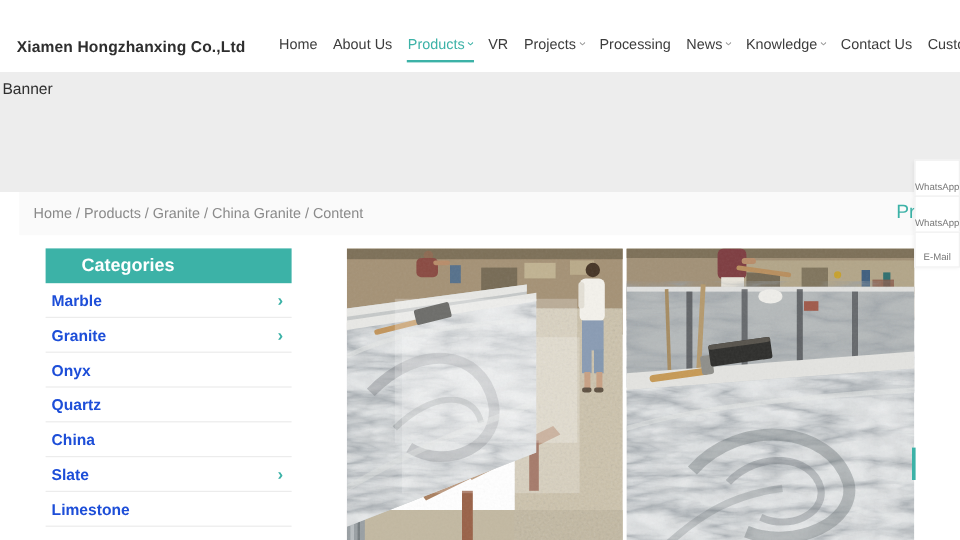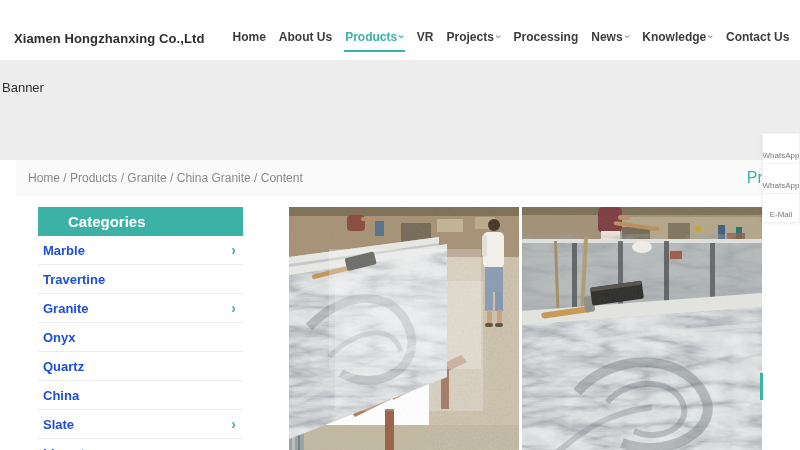--- a/index.html
+++ b/index.html
@@ -14,36 +14,36 @@
   }
   
   .header{
     position:absolute;top:0;left:0;width:800px;height:60px;background:#fff;
     display:flex;align-items:center;padding:16px 20px 0 14px;z-index:6;
   }
   .logo{font-size:13px;font-weight:700;color:#2e2e2e;white-space:nowrap;letter-spacing:.1px;}
   .nav{display:flex;align-items:center;gap:13px;margin-left:28px;white-space:nowrap;}
   .nav-item{
     position:relative;font-size:12px;color:#3c3c3c;cursor:pointer;
-    display:inline-flex;align-items:center;gap:3px;padding:4px 0 6px;font-weight:bold;
+    display:inline-flex;align-items:center;gap:3px;padding:4px 0 6px;
   }
   .nav-item .caret{
     display:inline-block;font-size:11px;color:#9a9a9a;
     transform:rotate(90deg) translateX(-1px);line-height:1;
   }
   .nav-item.active{color:var(--accent);}
   .nav-item.active .caret{color:var(--accent);}
   .nav-item.active::after{
     content:"";position:absolute;left:-1px;right:-1px;bottom:-2px;height:2px;background:var(--accent);
   }
   
   .banner{
     position:absolute;top:60px;left:0;width:800px;height:100px;background:var(--banner-bg);
   }
-  .banner-label{font-size:13px;color:#2f2f2f;padding:20px 0 0 2px;}
+  .banner-label{font-size:13px;color:#2f2f2f;padding:6px 0 0 2px;}
   
   .crumbbar{
     position:absolute;top:160px;left:16px;width:800px;height:36px;background:var(--breadcrumb-bg);
   }
   .crumb{
     position:absolute;left:12px;top:0;line-height:36px;font-size:12px;color:var(--text-gray);cursor:pointer;
   }
   .page-title{
     position:absolute;right:6px;top:0;line-height:36px;font-size:16px;color:var(--accent);
   }
@@ -127,23 +127,20 @@
   <span class="crumb">Home / Products / Granite / China Granite / Content</span>
   <span class="page-title">Products</span>
 </div>
 
 <aside class="sidebar">
   <div class="cat-header">Categories</div>
   <ul class="cat-list">
     <li class="cat-item">
         <span class="cat-label">Marble</span>
         <span class="cat-chevron">›</span>
-      </li>
-    <li class="cat-item">
-        <span class="cat-label">Travertine</span>
       </li>
     <li class="cat-item">
         <span class="cat-label">Granite</span>
         <span class="cat-chevron">›</span>
       </li>
     <li class="cat-item">
         <span class="cat-label">Onyx</span>
       </li>
     <li class="cat-item">
         <span class="cat-label">Quartz</span>

